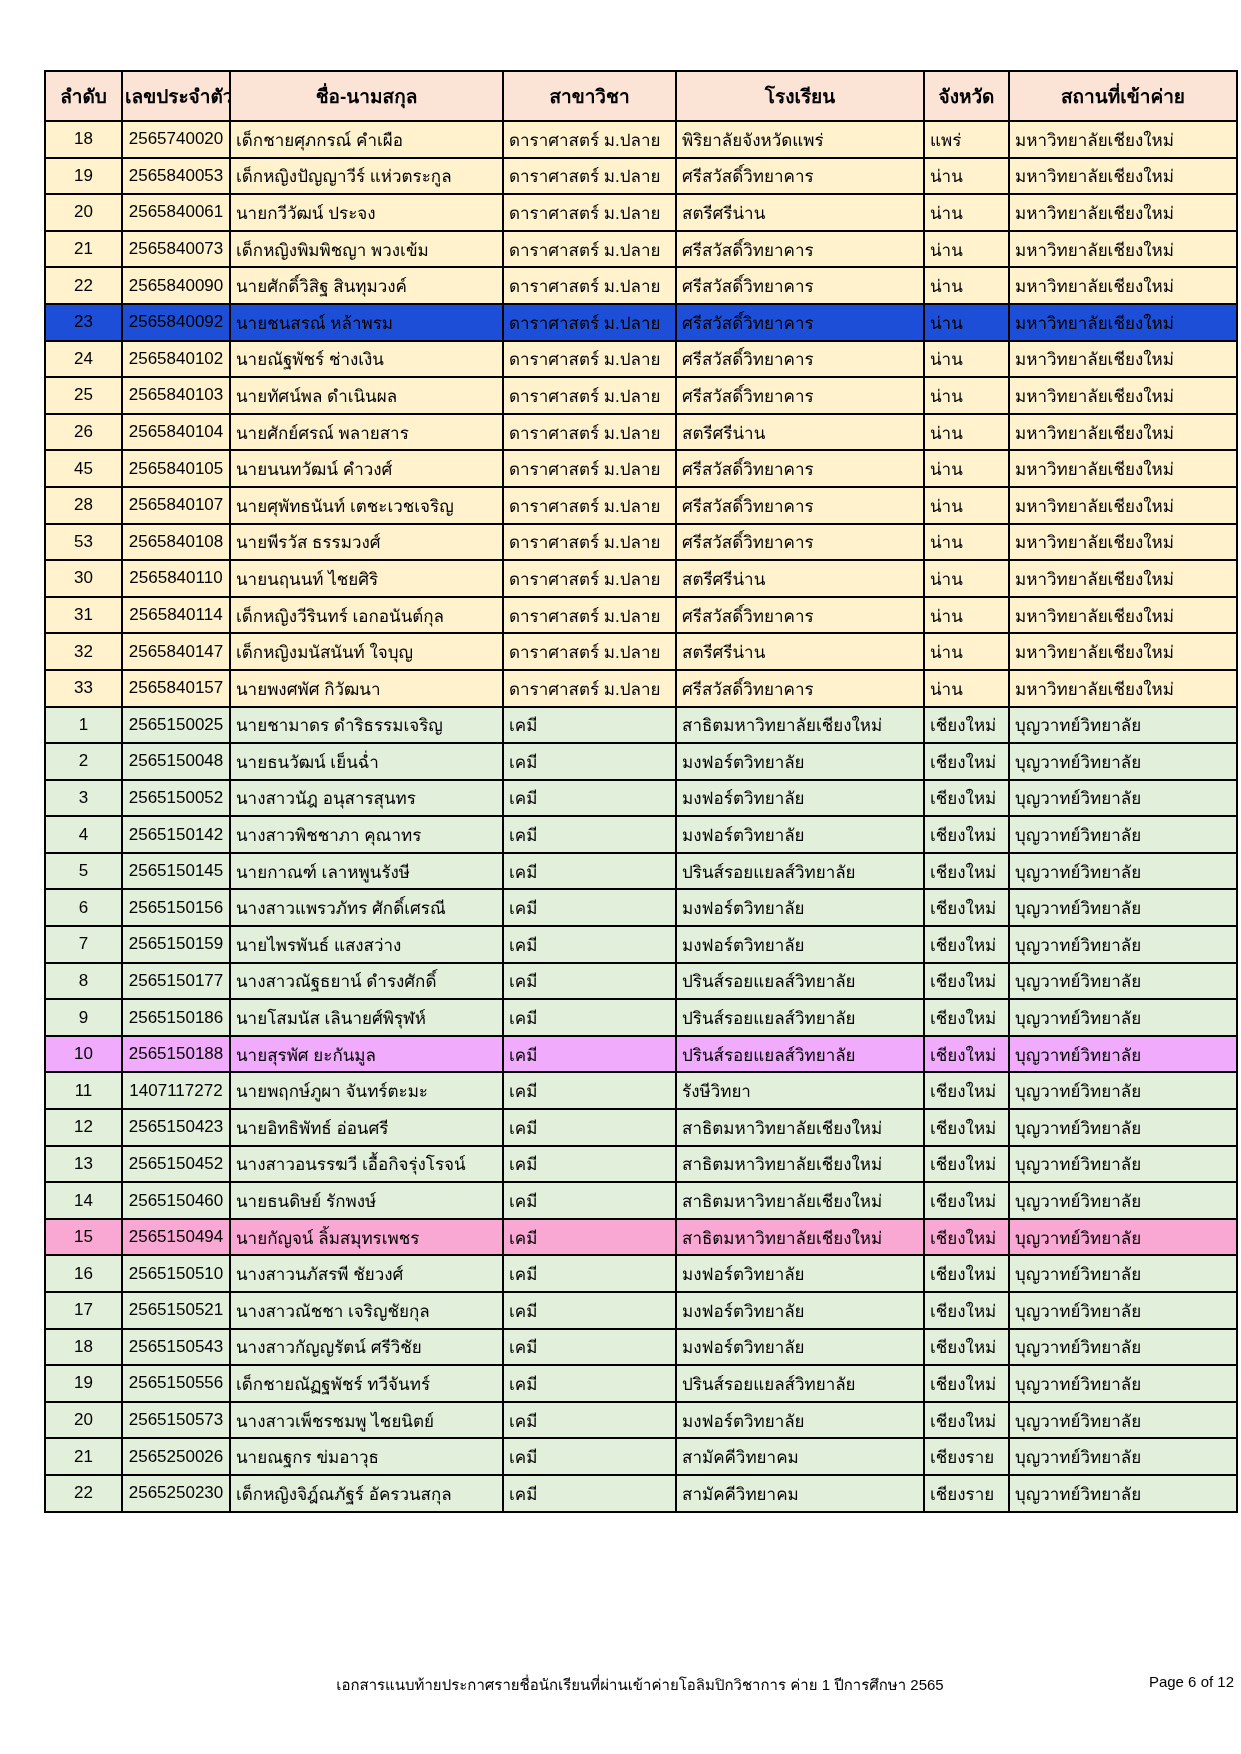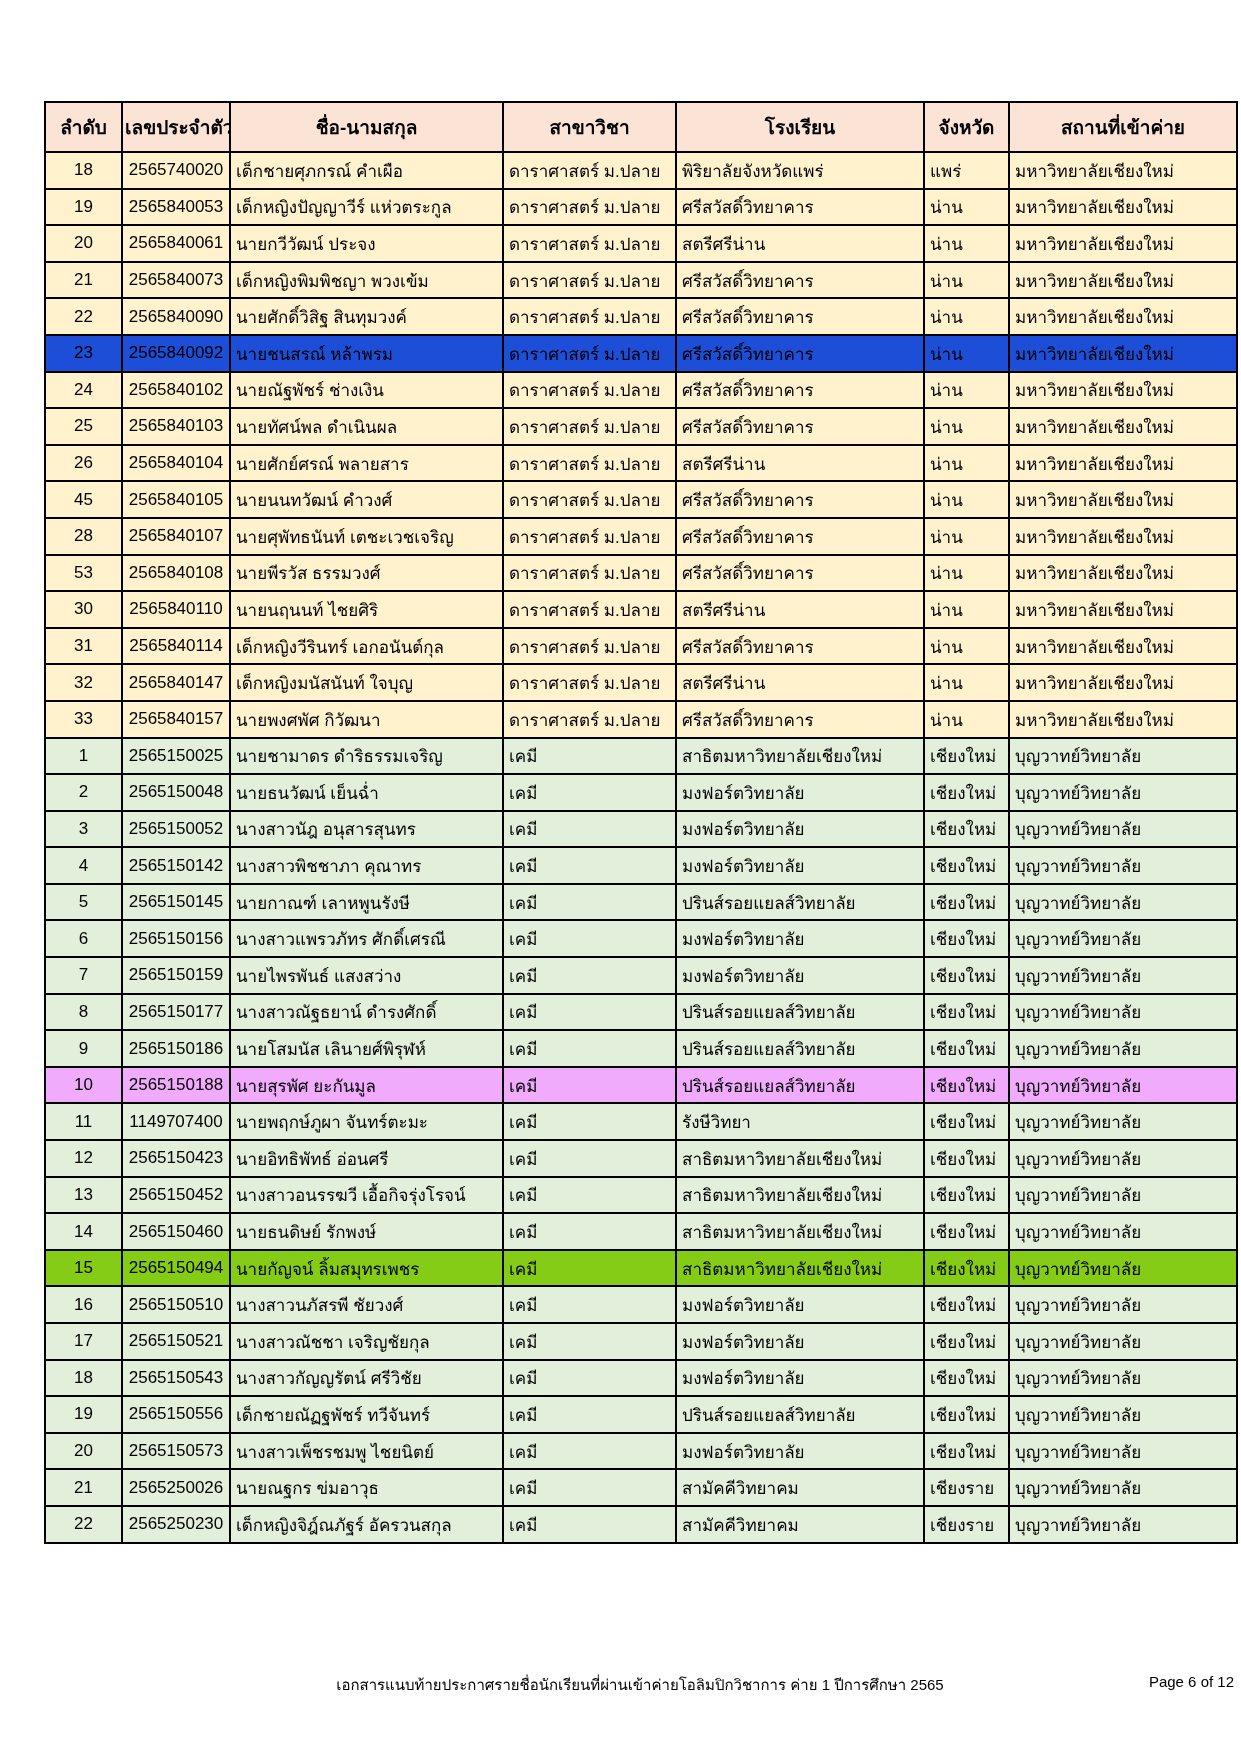--- a/index.html
+++ b/index.html
@@ -6,21 +6,21 @@
   body {
     width:1241px; height:1754px;
     font-family:"Liberation Sans","DejaVu Sans",sans-serif;
     color:#000;
   }
   .page { position:relative; width:1241px; height:1754px; background:#fff; overflow:hidden; }
 
   table.roster {
     position:absolute; left:44px; top:70px;
     width:1192px;
-    border-collapse:collapse; table-layout:fixed;margin-top:31px;
+    border-collapse:collapse; table-layout:fixed;
   }
   table.roster th, table.roster td {
     border:2px solid #000;
     overflow:hidden; white-space:nowrap;
     vertical-align:middle;
   }
   table.roster th {
     height:48px;
     font-size:19px; font-weight:bold; text-align:center;
     padding:0 2px;
@@ -301,21 +301,21 @@
           <td class="center">10</td>
           <td class="center">2565150188</td>
           <td>นายสุรพัศ ยะกันมูล</td>
           <td>เคมี</td>
           <td>ปรินส์รอยแยลส์วิทยาลัย</td>
           <td>เชียงใหม่</td>
           <td>บุญวาทย์วิทยาลัย</td>
         </tr>
         <tr style="background: rgb(226, 239, 218);">
           <td class="center">11</td>
-          <td class="center">1149707400</td>
+          <td class="center">1407117272</td>
           <td>นายพฤกษ์ภูผา จันทร์ตะมะ</td>
           <td>เคมี</td>
           <td>รังษีวิทยา</td>
           <td>เชียงใหม่</td>
           <td>บุญวาทย์วิทยาลัย</td>
         </tr>
         <tr style="background: rgb(226, 239, 218);">
           <td class="center">12</td>
           <td class="center">2565150423</td>
           <td>นายอิทธิพัทธ์ อ่อนศรี</td>
@@ -335,21 +335,21 @@
         </tr>
         <tr style="background: rgb(226, 239, 218);">
           <td class="center">14</td>
           <td class="center">2565150460</td>
           <td>นายธนดิษย์ รักพงษ์</td>
           <td>เคมี</td>
           <td>สาธิตมหาวิทยาลัยเชียงใหม่</td>
           <td>เชียงใหม่</td>
           <td>บุญวาทย์วิทยาลัย</td>
         </tr>
-        <tr style="background: #84cc16;">
+        <tr style="background: #f9a8d4;">
           <td class="center">15</td>
           <td class="center">2565150494</td>
           <td>นายกัญจน์ ลิ้มสมุทรเพชร</td>
           <td>เคมี</td>
           <td>สาธิตมหาวิทยาลัยเชียงใหม่</td>
           <td>เชียงใหม่</td>
           <td>บุญวาทย์วิทยาลัย</td>
         </tr>
         <tr style="background: rgb(226, 239, 218);">
           <td class="center">16</td>

